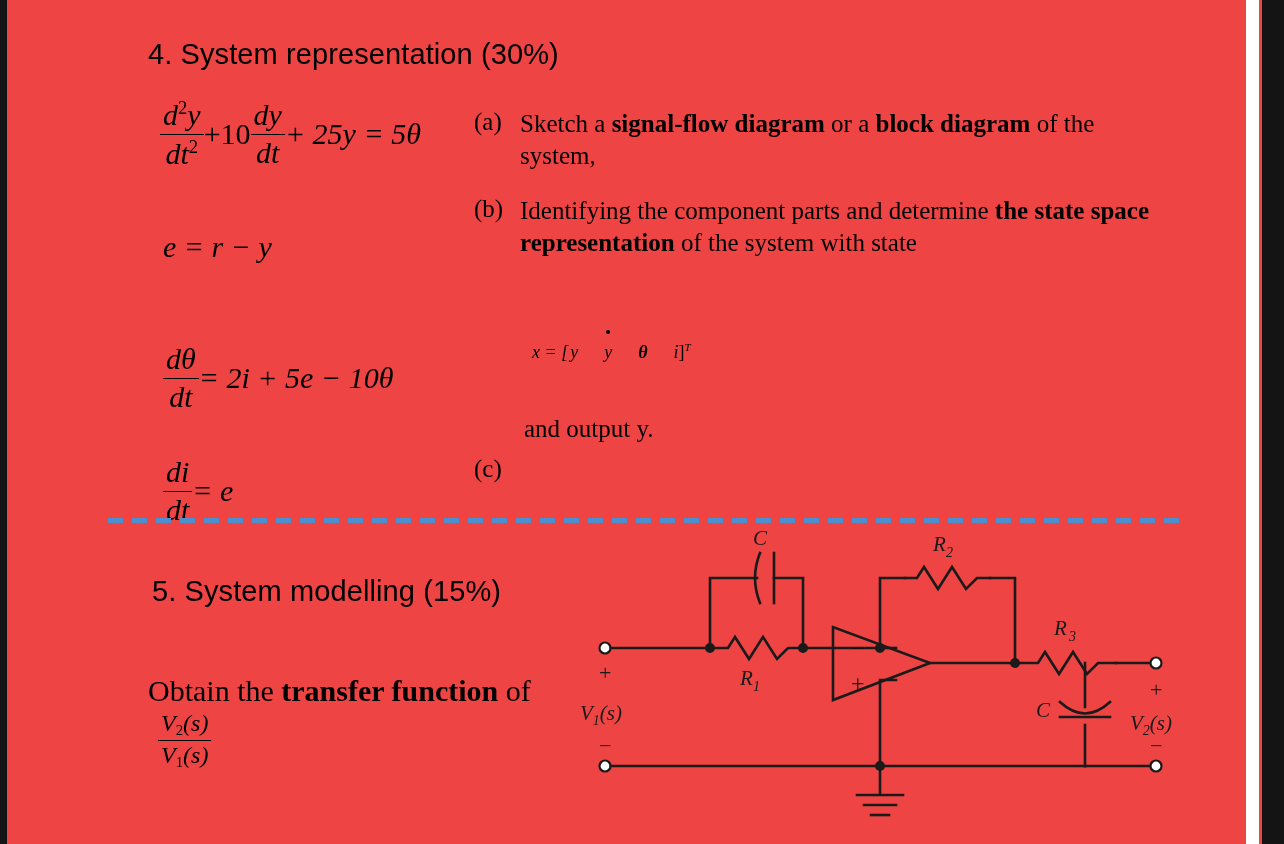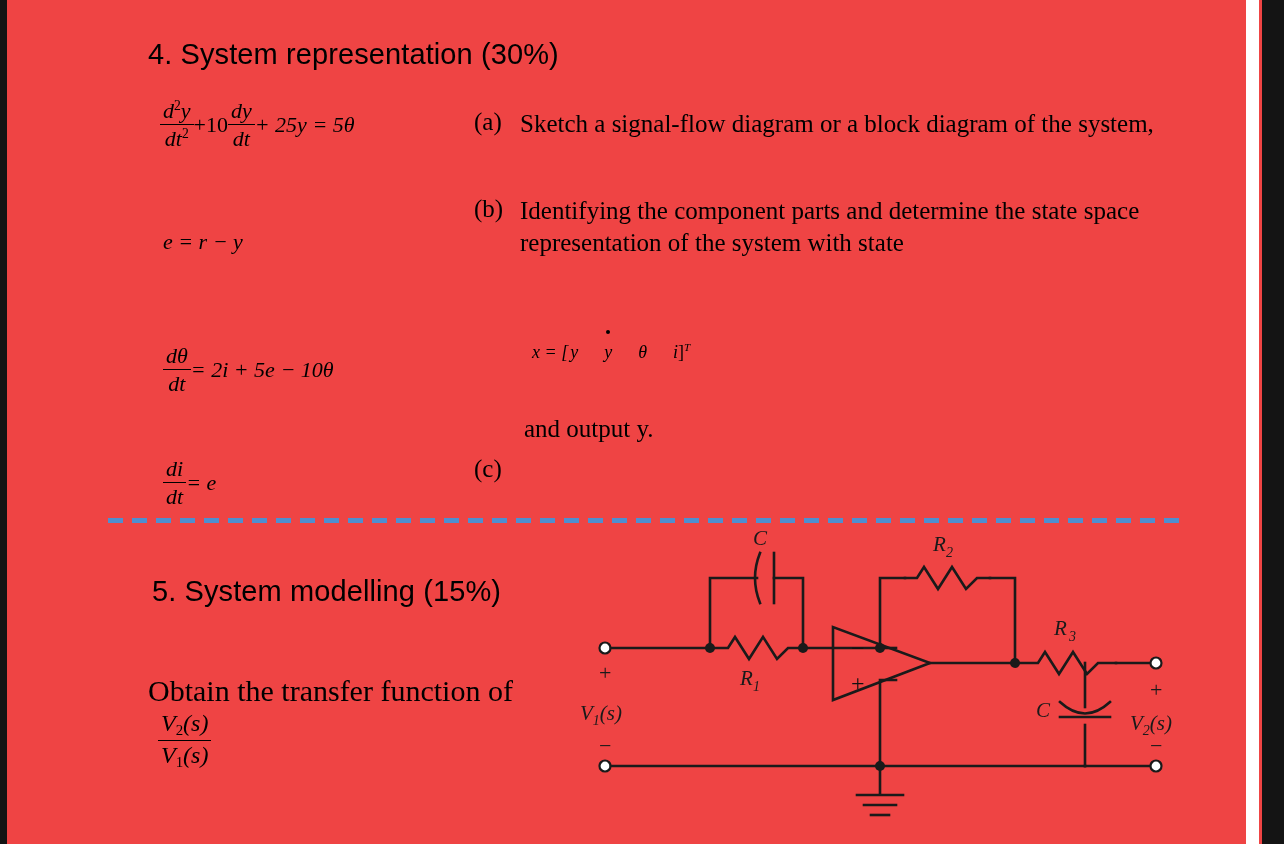--- a/index.html
+++ b/index.html
@@ -51,21 +51,21 @@
     font-family: "Liberation Sans", sans-serif;
     font-size: 29px;
     font-weight: 400;
     color: #000000;
     white-space: nowrap;
     letter-spacing: 0.1px;
   }
   #heading-q4 { left: 148px; top: 38px; }
   #heading-q5 { left: 152px; top: 575px; }
   .italic { font-style: italic; }
-  .bold { font-weight: normal; }
+  .bold { font-weight: bold; }
 
   
   .frac {
     display: inline-block;
     vertical-align: middle;
     text-align: center;
     position: relative;
     top: -0.1em;
   }
   .frac .num {
@@ -79,21 +79,21 @@
     padding: 1px 3px 0 3px;
     line-height: 1.15;
   }
   sup.exp { font-size: 0.62em; vertical-align: super; }
   sub.sb  { font-size: 0.62em; vertical-align: -0.28em; }
 
   
   .eqblock {
     position: absolute;
     font-family: "Liberation Serif", serif;
-    font-size: 22px;
+    font-size: 30px;
     white-space: nowrap;
     line-height: 1.1;
   }
   #eq-ode      { left: 160px; top: 100px; }
   #eq-error    { left: 163px; top: 230px; }
   #eq-theta    { left: 163px; top: 345px; }
   #eq-current  { left: 163px; top: 458px; }
 
   
   .listitem {

